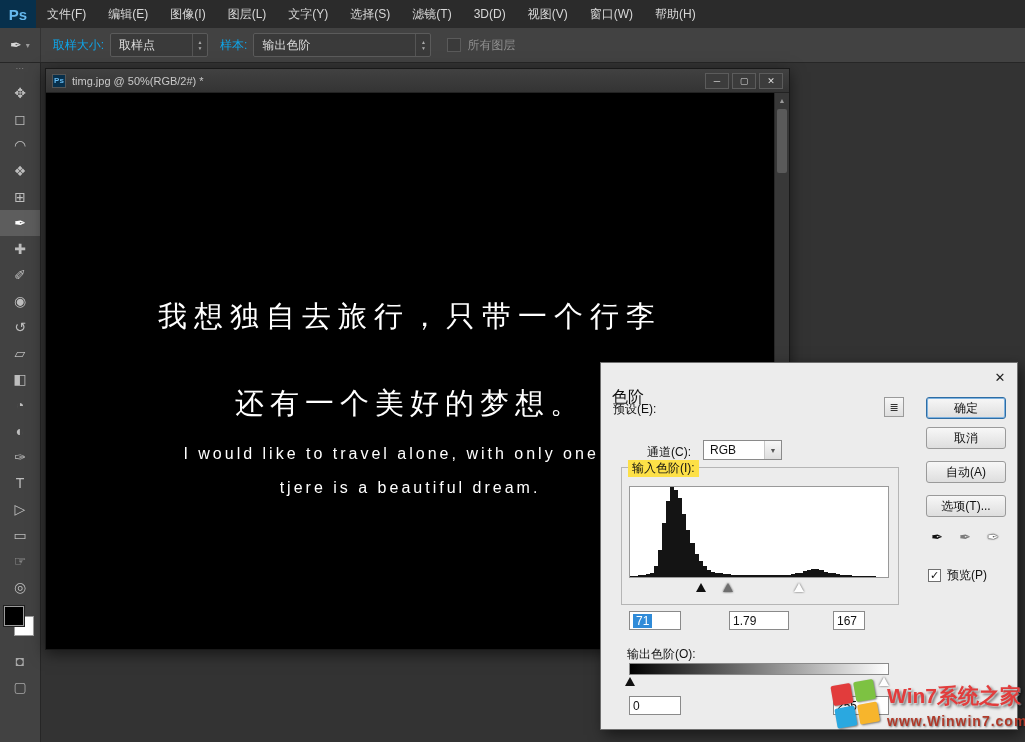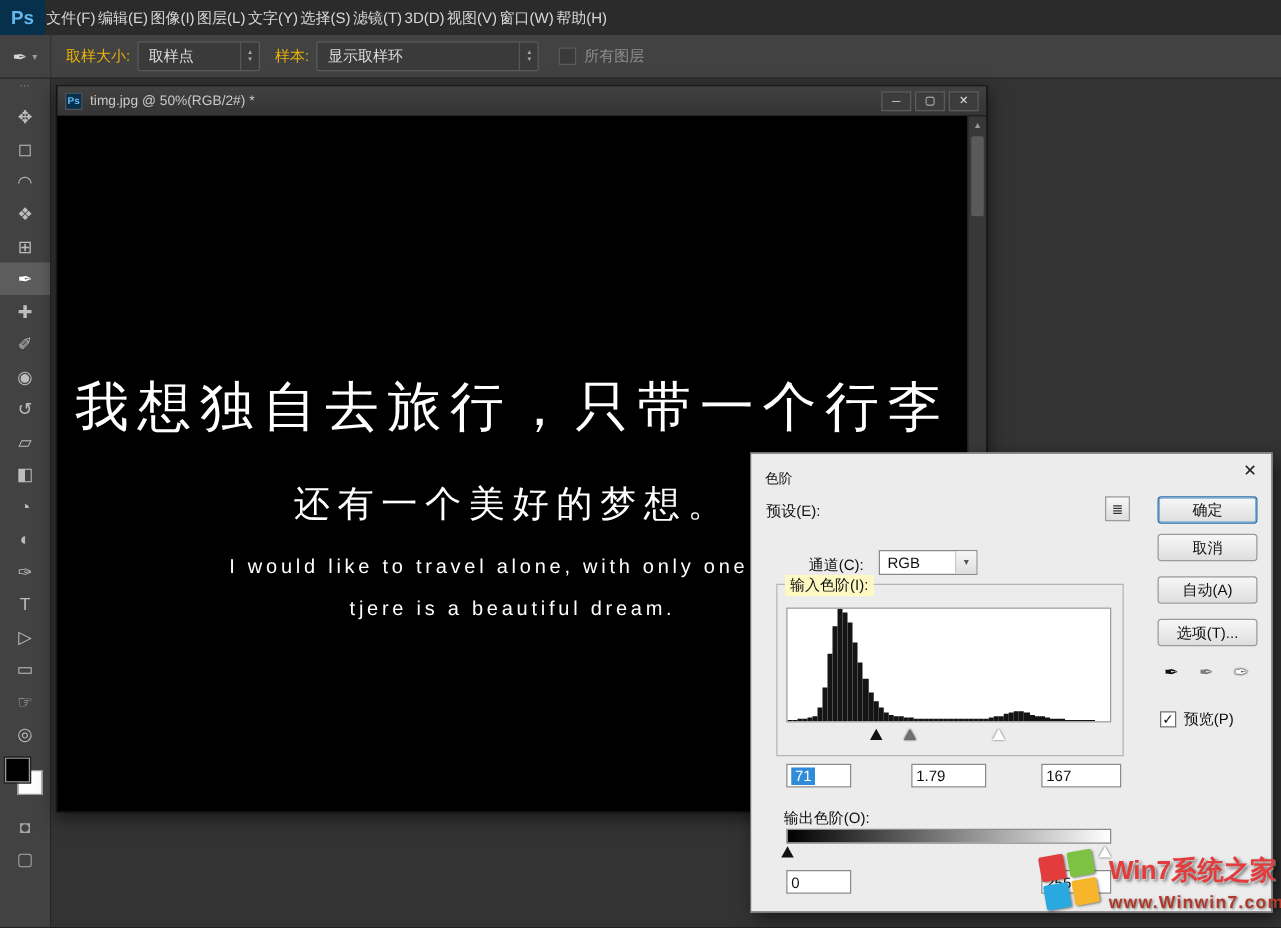--- a/index.html
+++ b/index.html
@@ -2,28 +2,28 @@
 <html><head>
 <meta charset="utf-8">
 <style>
   html,body{margin:0;padding:0;background:#222}
   .app{position:relative;width:1025px;height:742px;background:#333;font-family:"Liberation Sans","DejaVu Sans",sans-serif;overflow:hidden}
 
   
   .menu-bar{position:absolute;left:0;top:0;width:100%;height:28px;background:#2b2b2b;border-bottom:1px solid #1c1c1c;display:flex;align-items:stretch;color:#d8d8d8;font-size:12px;z-index:5}
   .ps-logo{width:36px;display:flex;align-items:center;justify-content:center;background:#07304c;color:#66b9ef;font-weight:bold;font-size:15px}
   .menu-items{display:flex}
-  .menu-item{padding:0 1px;display:flex;align-items:center;cursor:default}
+  .menu-item{padding:0 11px;display:flex;align-items:center;cursor:default}
 
   
   .options-bar{position:absolute;left:0;top:28px;width:100%;height:34px;background:#424242;border-bottom:1px solid #262626;display:flex;align-items:center;color:#cfcfcf;font-size:12px;z-index:5}
   .tool-preset{display:flex;align-items:center;gap:4px;padding:0 10px;height:100%;border-right:1px solid #333}
   .tool-preset .glyph{font-size:14px;color:#d8d8d8}
   .tool-preset .dd{font-size:8px;color:#9a9a9a}
-  .opt-label{margin:0 6px 0 12px;color:#eab308}
+  .opt-label{margin:0 6px 0 12px;color:#0ea5e9}
   .ps-combo{display:flex;align-items:center;height:22px;background:#3a3a3a;border:1px solid #5b5b5b;border-radius:2px;color:#dcdcdc}
   .ps-combo .val{padding:0 8px;flex:1;white-space:nowrap}
   .ps-combo .spin{width:14px;height:100%;display:flex;flex-direction:column;align-items:center;justify-content:center;gap:1px;border-left:1px solid #555;color:#aaa;font-size:5px;line-height:5px}
   .opt-check{display:flex;align-items:center;gap:6px;margin-left:16px;color:#8f8f8f}
   .opt-check .box{width:12px;height:12px;background:#3a3a3a;border:1px solid #5a5a5a}
 
   
   .toolbar{position:absolute;left:0;top:62px;width:40px;bottom:0;background:#424242;border-right:1px solid #262626;z-index:4}
   .toolbar-grip{height:12px;display:flex;align-items:center;justify-content:center;color:#8a8a8a;font-size:8px;letter-spacing:1px}
   .tools{margin-top:6px}
@@ -36,51 +36,51 @@
   .tool.extra{color:#a8a8a8}
 
   
   .doc-window{position:absolute;left:45px;top:68px;width:745px;height:582px;background:#000;border:1px solid #191919;box-shadow:0 4px 14px rgba(0,0,0,.55);z-index:6;box-sizing:border-box}
   .doc-titlebar{position:absolute;left:0;top:0;right:0;height:24px;background:linear-gradient(#414141,#343434);border-bottom:1px solid #222;display:flex;align-items:center;color:#c9c9c9;font-size:11px;padding:0 6px;box-sizing:border-box}
   .doc-icon{width:14px;height:14px;background:#07304c;color:#66b9ef;font-size:8px;font-weight:bold;display:flex;align-items:center;justify-content:center;margin-right:6px;border:1px solid #555;box-sizing:border-box}
   .win-btns{margin-left:auto;display:flex;gap:3px}
   .win-btn{width:24px;height:16px;background:#3c3c3c;border:1px solid #5c5c5c;color:#ddd;font-size:9px;display:flex;align-items:center;justify-content:center;box-sizing:border-box}
   .canvas{position:absolute;left:0;top:24px;right:15px;bottom:22px;background:#000;overflow:hidden;color:#fff}
   .canvas-text div{position:absolute;left:0;width:100%;text-align:center;white-space:nowrap;font-weight:300}
-  .canvas-text div:nth-child(1){top:204px;font-size:43px;letter-spacing:7px}
+  .canvas-text div:nth-child(1){top:204px;font-size:29px;letter-spacing:7px}
   .canvas-text div:nth-child(2){top:291px;font-size:29px;letter-spacing:6px}
   .canvas-text div:nth-child(3){top:352px;font-size:16px;letter-spacing:3px}
   .canvas-text div:nth-child(4){top:386px;font-size:16px;letter-spacing:3px}
   .v-scroll{position:absolute;top:24px;right:0;width:15px;bottom:22px;background:#383838;border-left:1px solid #282828;display:flex;flex-direction:column;box-sizing:border-box}
   .v-scroll .arrow{height:14px;display:flex;align-items:center;justify-content:center;color:#9a9a9a;font-size:7px}
   .v-scroll .track{flex:1;position:relative}
   .v-scroll .thumb{position:absolute;left:2px;right:2px;top:2px;height:64px;background:#5a5a5a;border-radius:2px}
   .doc-status{position:absolute;left:0;bottom:0;right:0;height:22px;background:#3c3c3c;border-top:1px solid #2a2a2a;display:flex;align-items:center;font-size:11px;color:#b9b9b9}
   .zoom-box{margin-left:8px;background:#2e2e2e;border:1px solid #555;padding:1px 6px}
   .doc-info{margin-left:14px;background:#2e2e2e;border:1px solid #555;padding:1px 8px;min-width:120px}
   .status-play{margin:0 4px 0 6px;color:#cfcfcf;font-size:8px}
   .h-scroll{flex:1;height:100%;display:flex;align-items:center;background:#383838;border-left:1px solid #2a2a2a}
   .h-scroll .arrow{width:14px;text-align:center;color:#9a9a9a;font-size:7px}
   .h-scroll .track{flex:1;height:100%;position:relative}
   .h-scroll .thumb{position:absolute;top:3px;bottom:3px;left:3px;right:34px;background:#555;border-radius:2px}
   .corner{width:15px;height:100%;background:#383838;border-left:1px solid #2a2a2a}
 
   
   .levels-dialog{position:absolute;left:600px;top:362px;width:418px;height:368px;background:#ececec;border:1px solid #6f6f6f;box-shadow:4px 5px 14px rgba(0,0,0,.55);z-index:10;font-size:12px;color:#111;box-sizing:border-box}
-  .dlg-title{position:absolute;left:11px;top:12px;font-size:11px}
+  .dlg-title{position:absolute;left:11px;top:24px;font-size:16px}
   .dlg-close{position:absolute;right:7px;top:5px;width:20px;height:18px;display:flex;align-items:center;justify-content:center;color:#222;font-size:13px;cursor:default}
   .dlg-label{position:absolute;white-space:nowrap}
   .combo{position:absolute;height:20px;background:#fff;border:1px solid #8a8a8a;display:flex;align-items:center;box-sizing:border-box}
   .combo .val{flex:1;padding:0 6px;white-space:nowrap}
   .combo .dd{width:16px;height:100%;border-left:1px solid #c8c8c8;background:linear-gradient(#f7f7f7,#dedede);display:flex;align-items:center;justify-content:center;font-size:7px;color:#555}
   .preset-opts{position:absolute;left:283px;top:34px;width:20px;height:20px;border:1px solid #9a9a9a;background:linear-gradient(#f7f7f7,#dedede);display:flex;align-items:center;justify-content:center;font-size:11px;color:#333;box-sizing:border-box}
   .dlg-btn{position:absolute;left:325px;width:80px;height:22px;background:linear-gradient(#f7f7f7,#dedede);border:1px solid #9a9a9a;border-radius:3px;display:flex;align-items:center;justify-content:center;box-sizing:border-box}
   .dlg-btn.default{border-color:#2e6da4;box-shadow:inset 0 0 0 1px #7db2e0}
   .groupbox{position:absolute;left:20px;top:104px;width:278px;height:138px;border:1px solid #b5b5b5;box-sizing:border-box}
-  .groupbox-label{position:absolute;left:6px;top:-8px;background:#fef9c3;padding:0 4px}
+  .groupbox-label{position:absolute;left:6px;top:-8px;background:#fde047;padding:0 4px}
   .hist-box{position:absolute;left:7px;top:18px;width:260px;height:92px;background:#fff;border:1px solid #999;display:flex;align-items:flex-end;overflow:hidden;box-sizing:border-box}
   .hist-box .bar{flex:1;background:#141414}
   .slider-row{position:absolute;left:7px;top:114px;width:262px;height:14px}
   .tri{position:absolute;top:1px;width:0;height:0;border-left:5px solid transparent;border-right:5px solid transparent;border-bottom:9px solid #111}
   .tri.gray{border-bottom-color:#6f6f6f;filter:drop-shadow(0 0 1px #444)}
   .tri.white{border-bottom-color:#fdfdfd;filter:drop-shadow(0 0 1px #555)}
   .field{position:absolute;height:19px;background:#fff;border:1px solid #8a8a8a;display:flex;align-items:center;padding:0 3px;box-sizing:border-box}
   .field .sel{background:#308bd8;color:#fff;padding:0 3px}
   .out-gradient{position:absolute;left:28px;top:300px;width:260px;height:12px;border:1px solid #8a8a8a;background:linear-gradient(to right,#000,#fff);box-sizing:border-box}
   .out-sliders{position:absolute;left:28px;top:313px;width:260px;height:14px}
@@ -132,21 +132,21 @@
     <span class="opt-label">取样大小:</span>
     <div class="ps-combo" style="width:96px">
       <span class="val">取样点</span>
       <span class="spin">
           <span>▲</span>
           <span>▼</span>
         </span>
     </div>
     <span class="opt-label">样本:</span>
     <div class="ps-combo" style="width:176px">
-      <span class="val">显示取样环</span>
+      <span class="val">输出色阶</span>
       <span class="spin">
           <span>▲</span>
           <span>▼</span>
         </span>
     </div>
     <div class="opt-check">
       <span class="box"></span>
       <span>所有图层</span>
     </div>
   </div>
@@ -350,21 +350,21 @@
         <div class="tri white" style="left:165px"></div>
       </div>
     </div>
 
     <div class="field" style="left:28px;top:248px;width:52px">
       <span class="sel">71</span>
     </div>
     <div class="field" style="left:128px;top:248px;width:60px">
       <span>1.79</span>
     </div>
-    <div class="field" style="left:232px;top:248px;width:64px">
+    <div class="field" style="left:232px;top:248px;width:32px">
       <span>167</span>
     </div>
 
     <div class="eyedroppers">
       <span class="dropper black">✒</span>
       <span class="dropper gray">✒</span>
       <span class="dropper white">✒</span>
     </div>
 
     <div class="preview-row">

